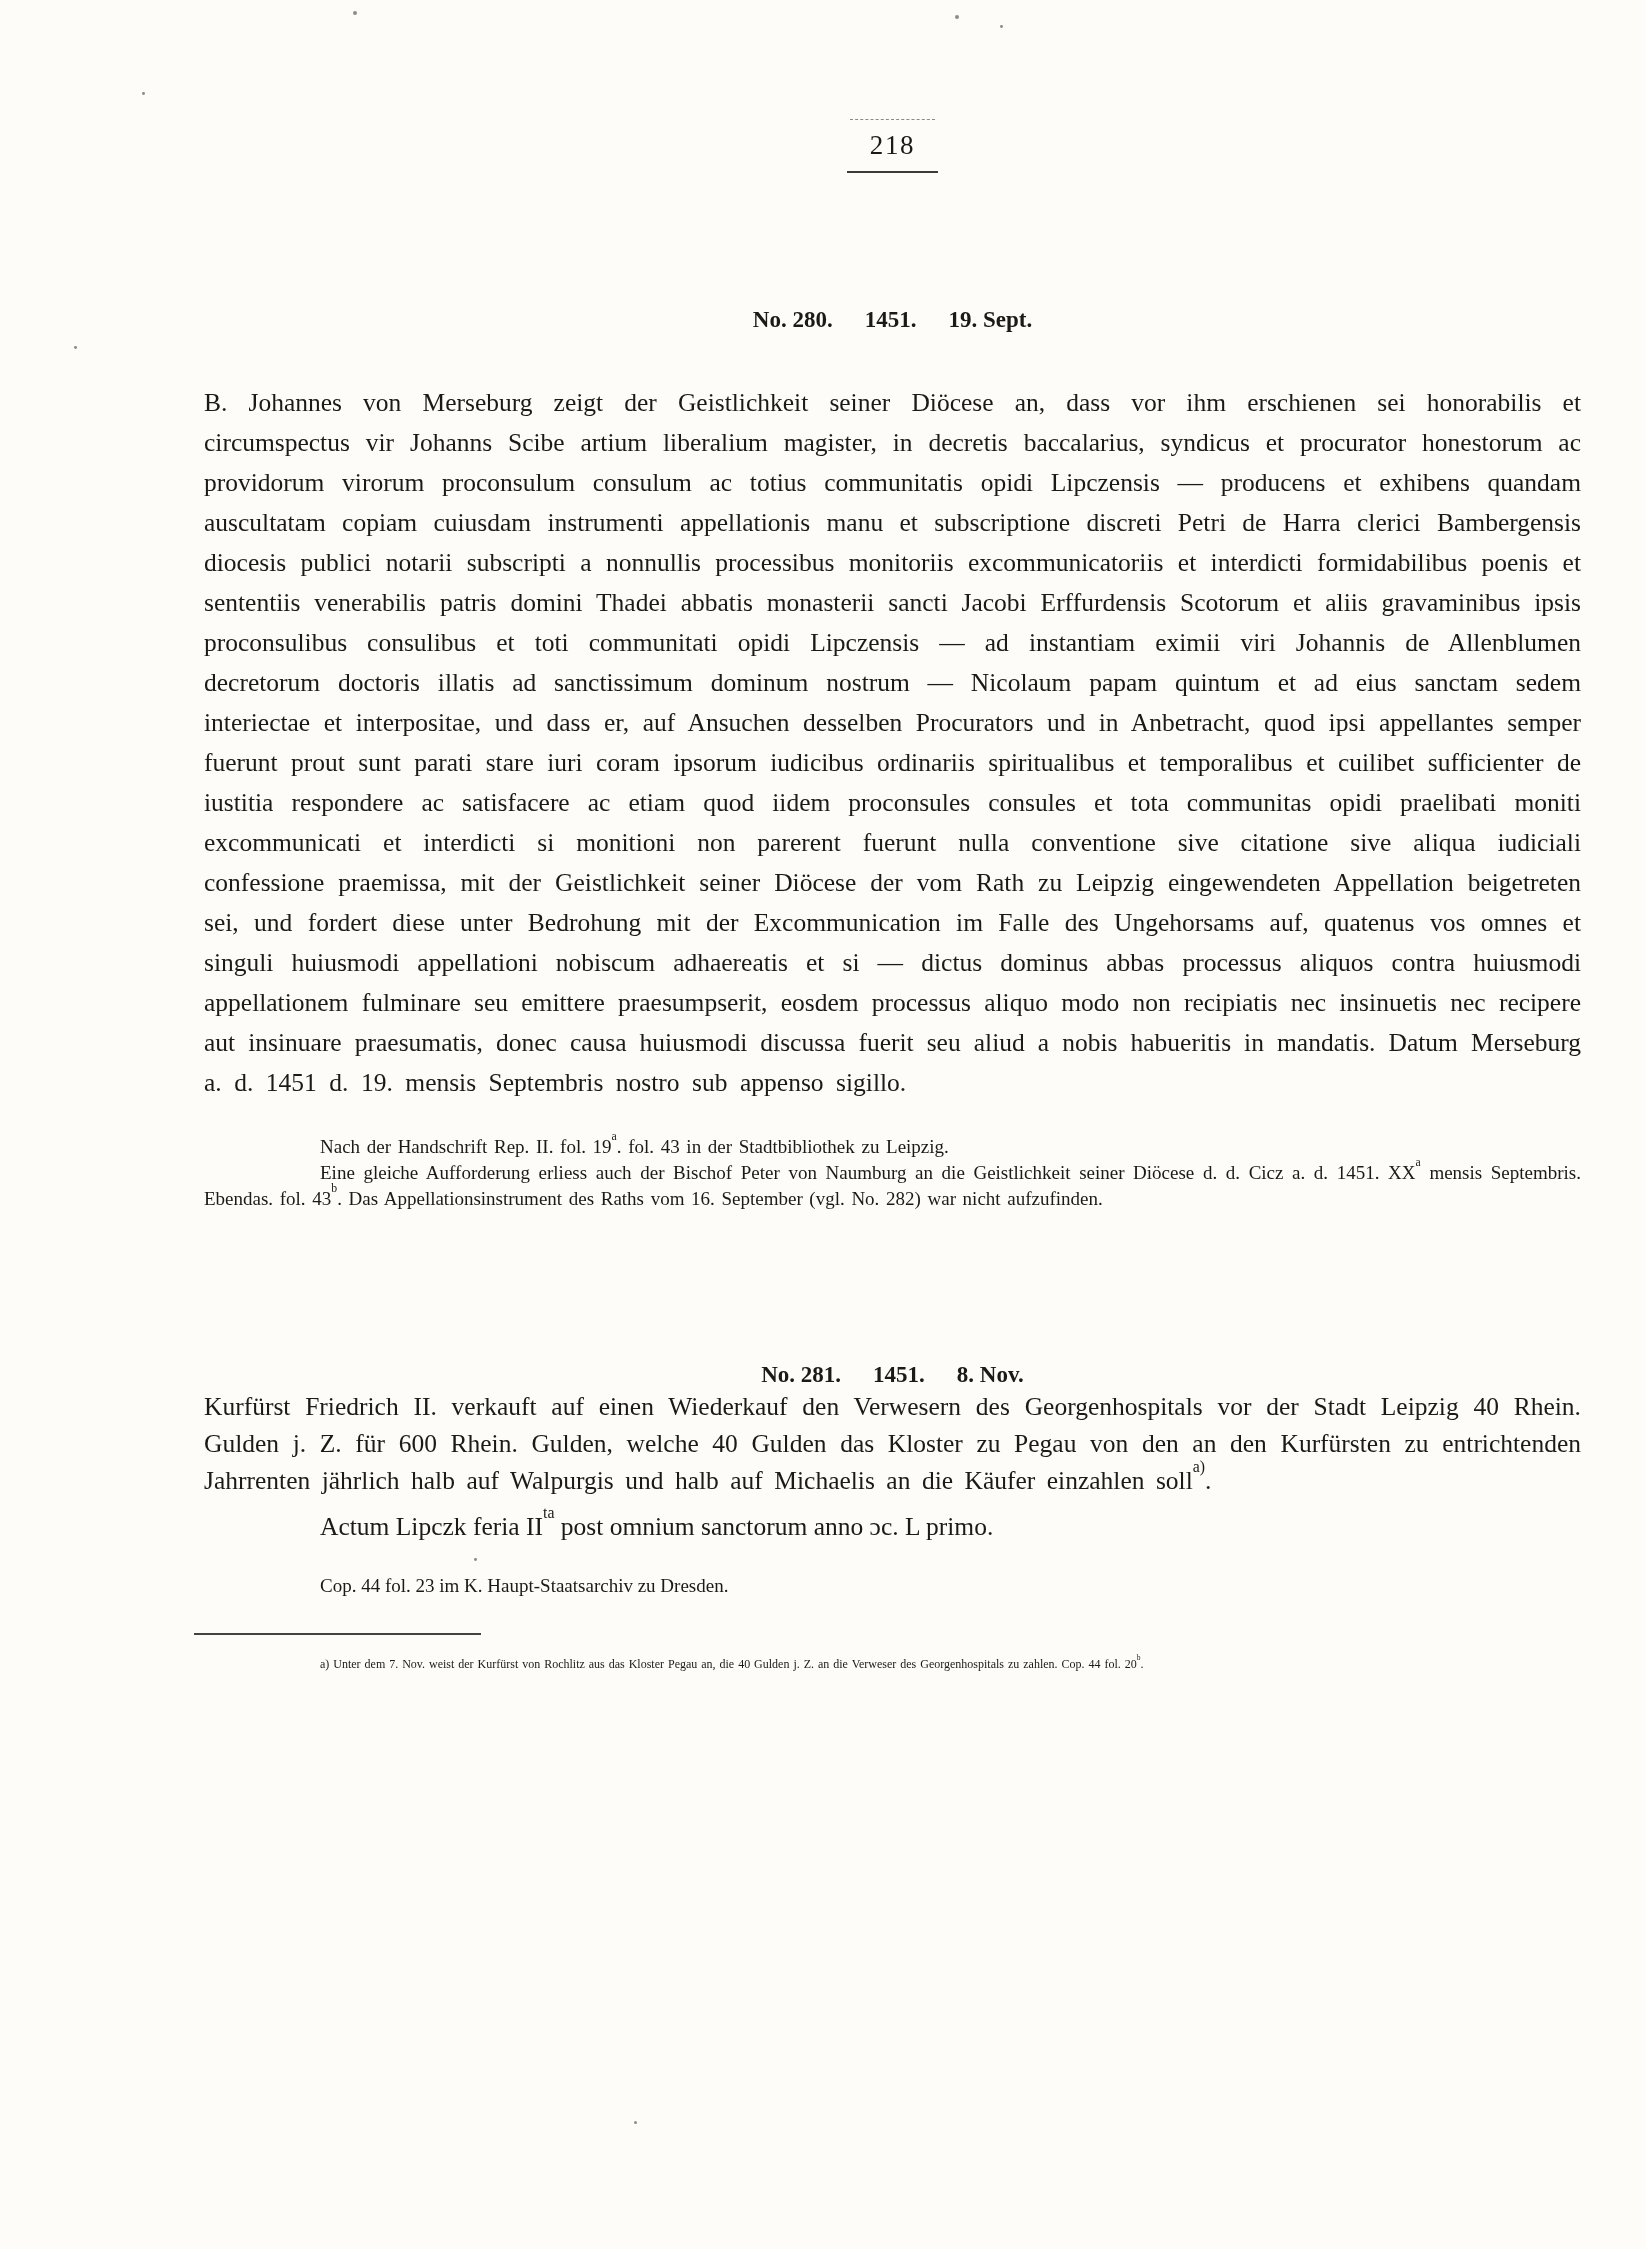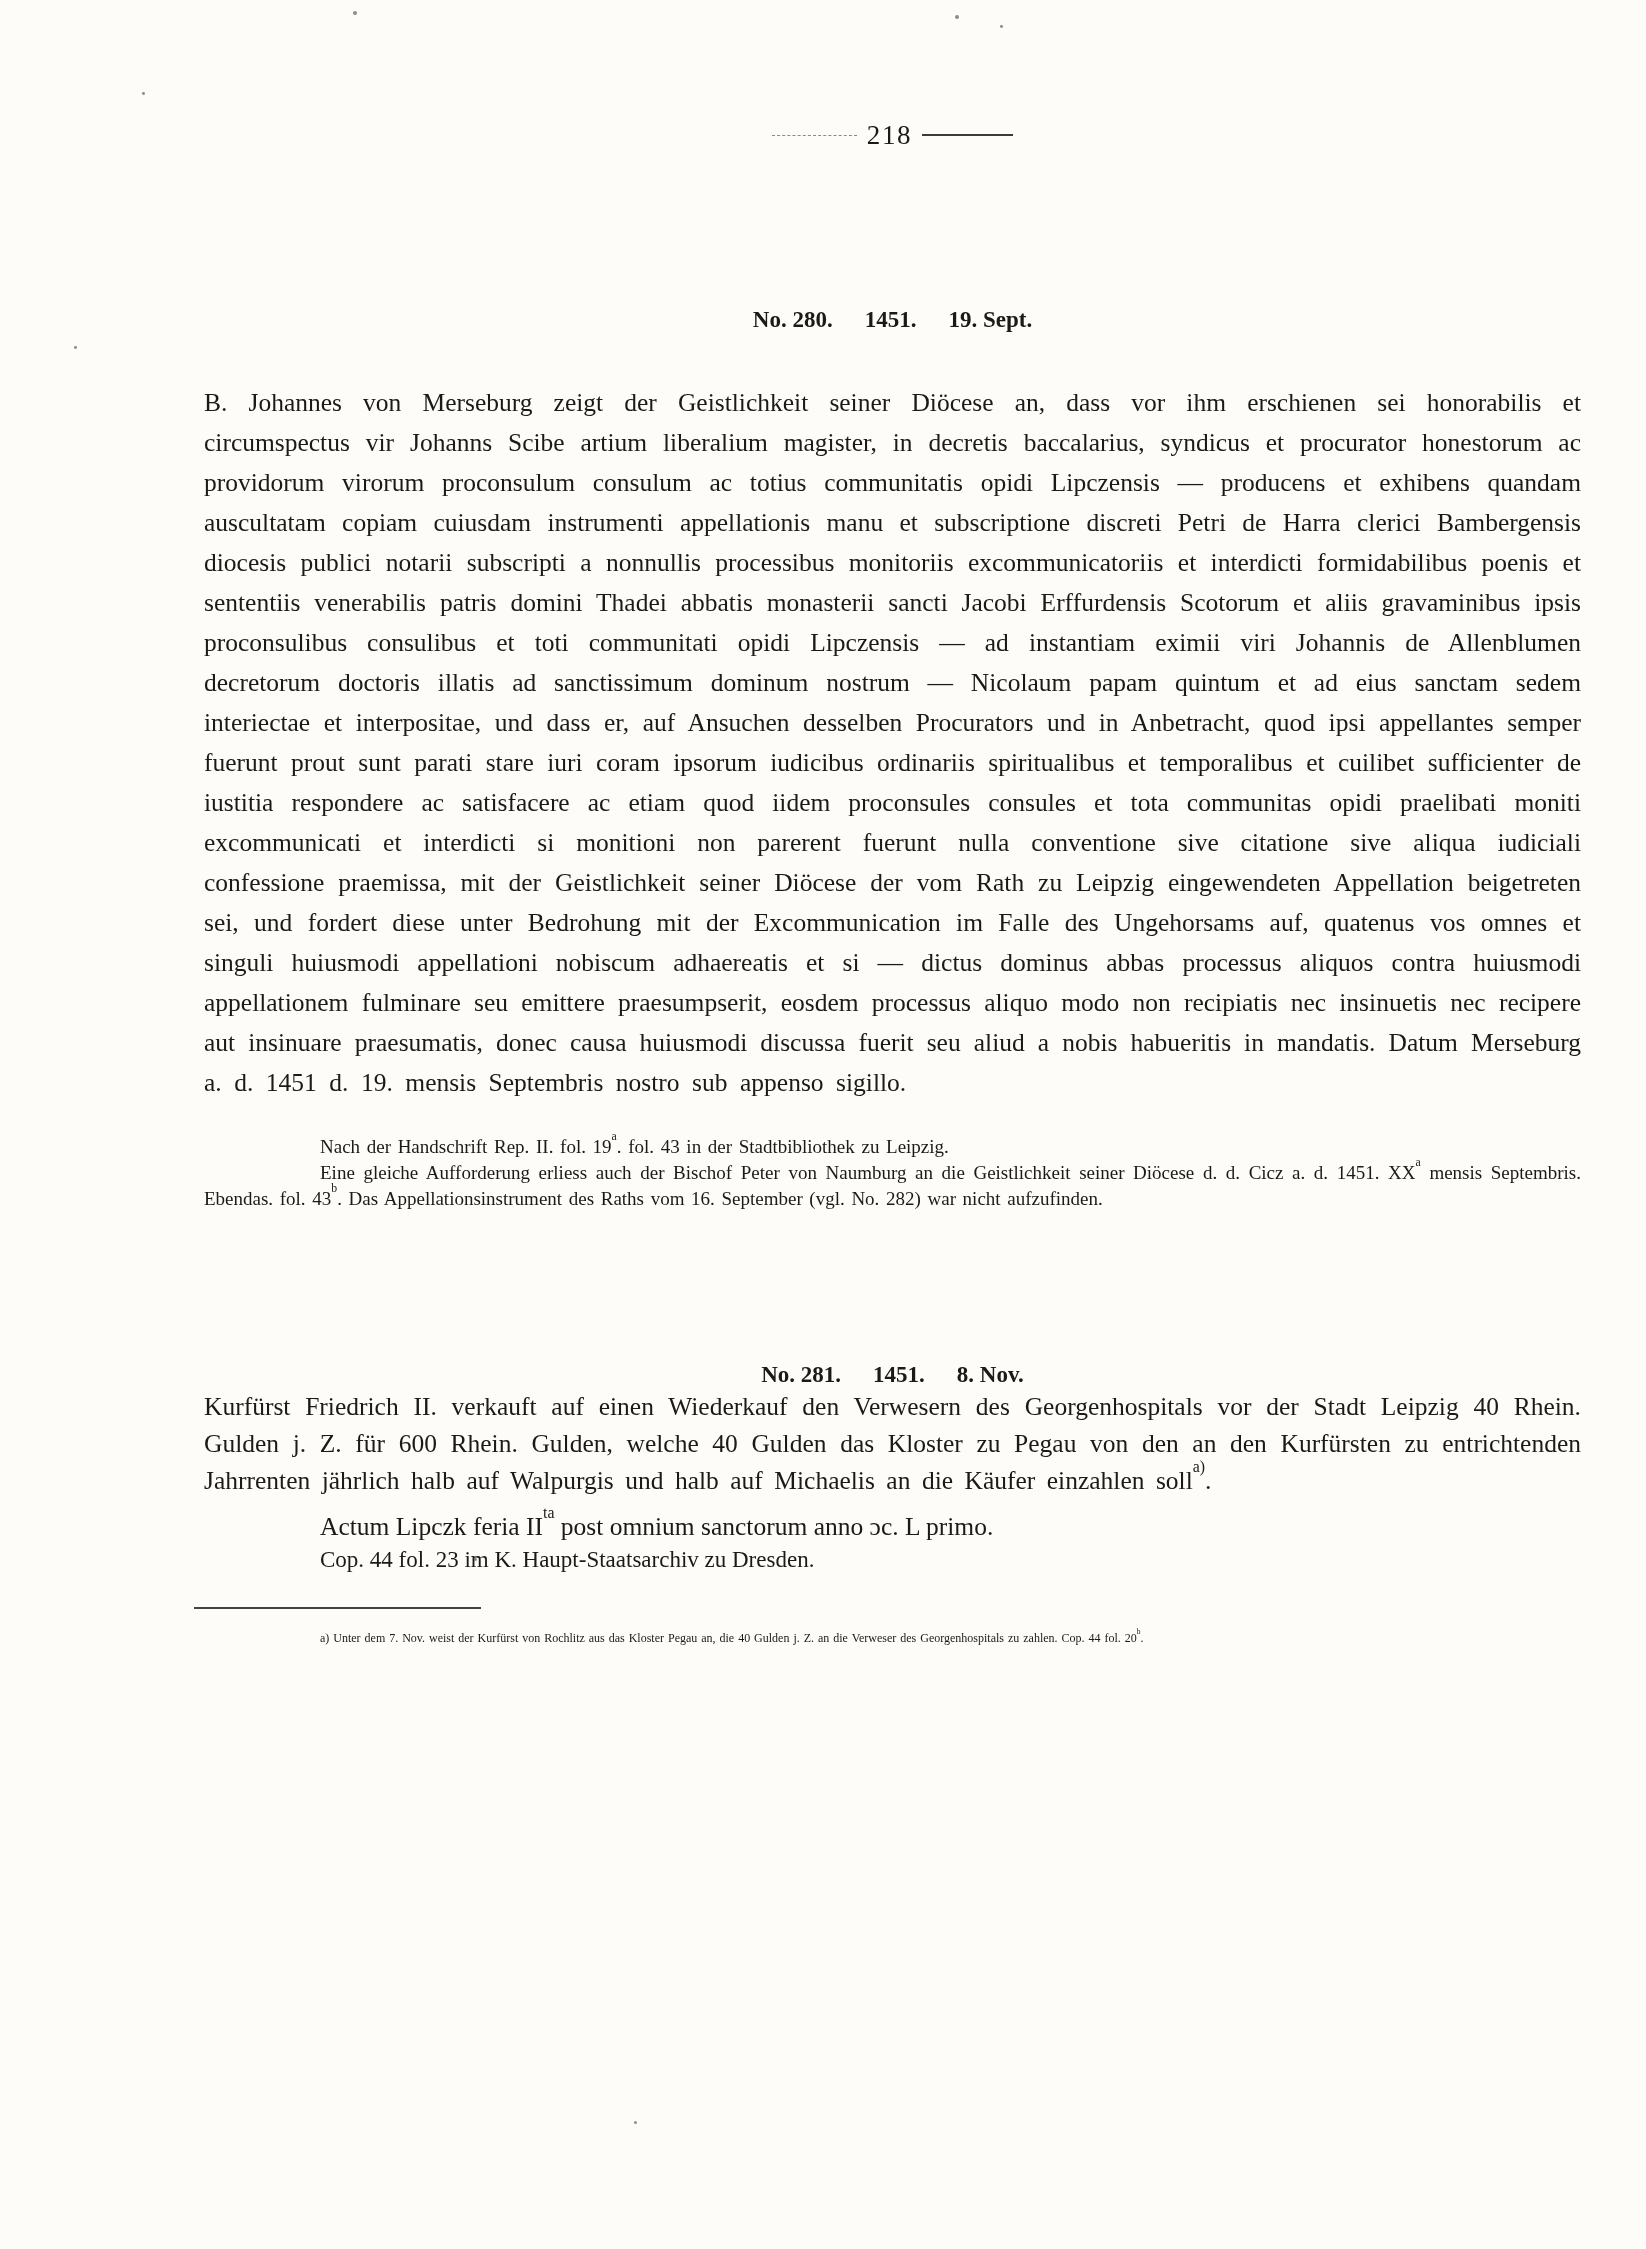--- a/index.html
+++ b/index.html
@@ -7,21 +7,21 @@
   body {
     background:#fdfcf8;
     color:#1c1a17;
     font-family:"Liberation Serif", "DejaVu Serif", serif;
     position:relative;
     overflow:hidden;
   }
   .page { width:1646px; height:2250px; padding:119px 65px 0 204px; position:relative; }
 
   
-  .pagenum-row { display:flex; align-items:center; justify-content:center; gap:10px; height:32px; }
+  .pagenum-row { display:flex; align-items:center; justify-content:flex-start; gap:10px; height:32px;flex-direction:column; }
   .pagenum { font-size:27px; letter-spacing:1.7px; }
   .rule { display:inline-block; height:0; }
   .rule.dashed { width:85px; border-top:1.7px dashed #8a8a8a; }
   .rule.solid  { width:91px; border-top:2.3px solid #3d3b38; }
 
   
   .entry-heading {
     margin-top:156px;
     display:flex; justify-content:center; align-items:baseline; gap:32px;
     font-size:23px; font-weight:bold;
@@ -43,21 +43,21 @@
     text-align:justify; word-spacing:0.1em;
     text-indent:116px;
   }
 
   
   .summary {
     font-size:25.5px; line-height:37px;
     text-align:justify; word-spacing:0.2em;
   }
   .actum { margin-top:8px; font-size:25.5px; line-height:40px; padding-left:116px; }
-  .cop   { font-size:23px; line-height:26px; padding-left:116px; }
+  .cop   { margin-top:26px; font-size:19px; line-height:26px; padding-left:116px; }
 
   .footnote-sep { margin-top:34px; margin-left:-10.2px; width:287px; border-top:2.3px solid #46433f; }
   .footnote {
     margin-top:18px;
     font-size:12px; line-height:23px;
     text-align:justify; word-spacing:0.08em;
     text-indent:116px;
   }
 
   sup { font-size:0.62em; line-height:0; position:relative; top:-0.45em; }

